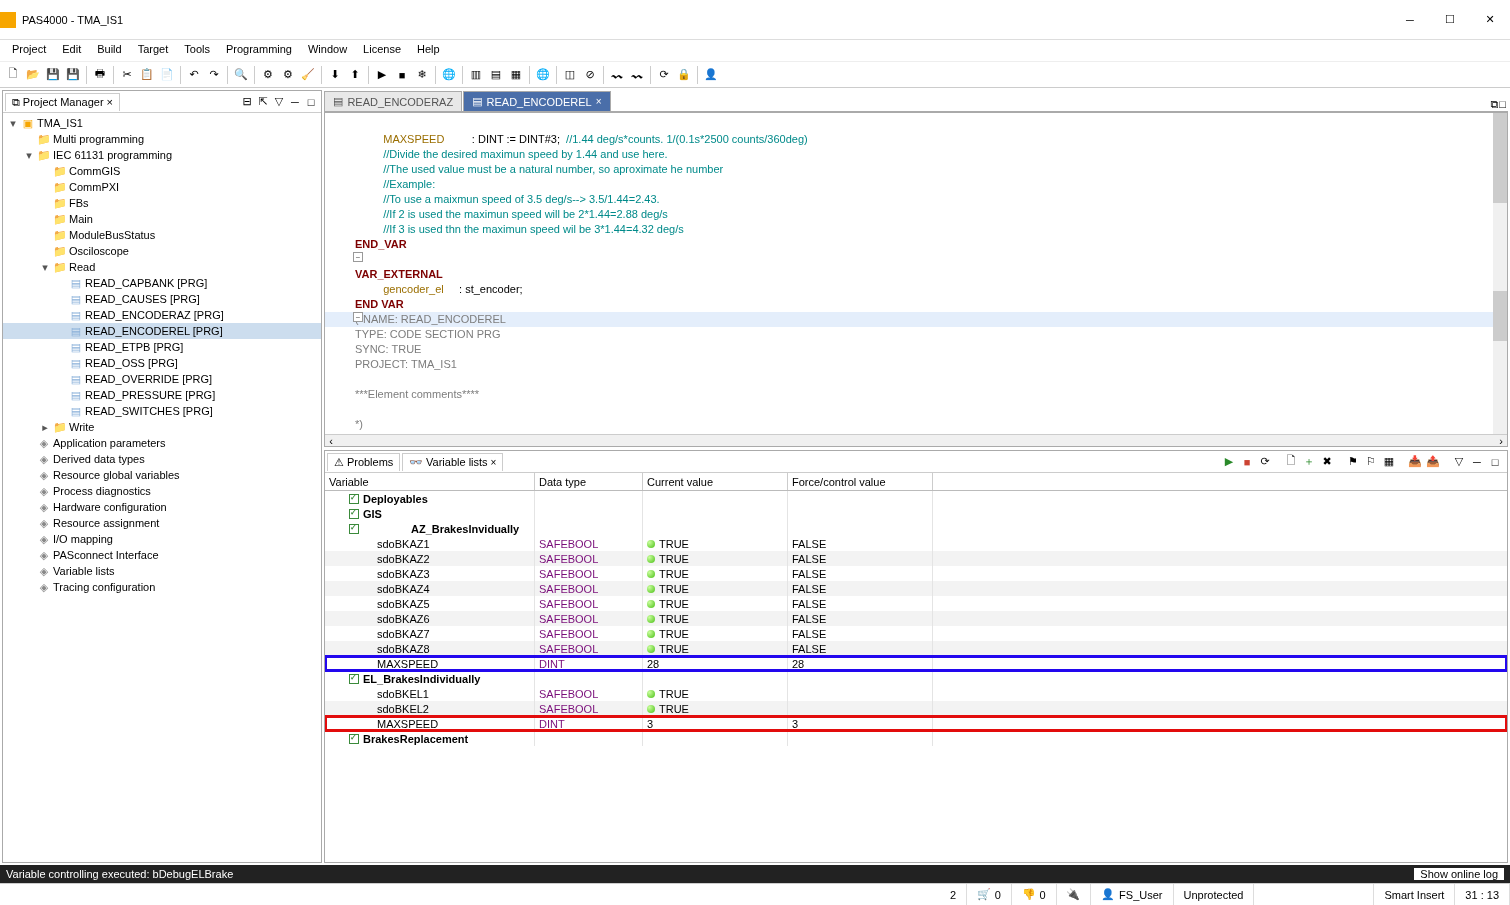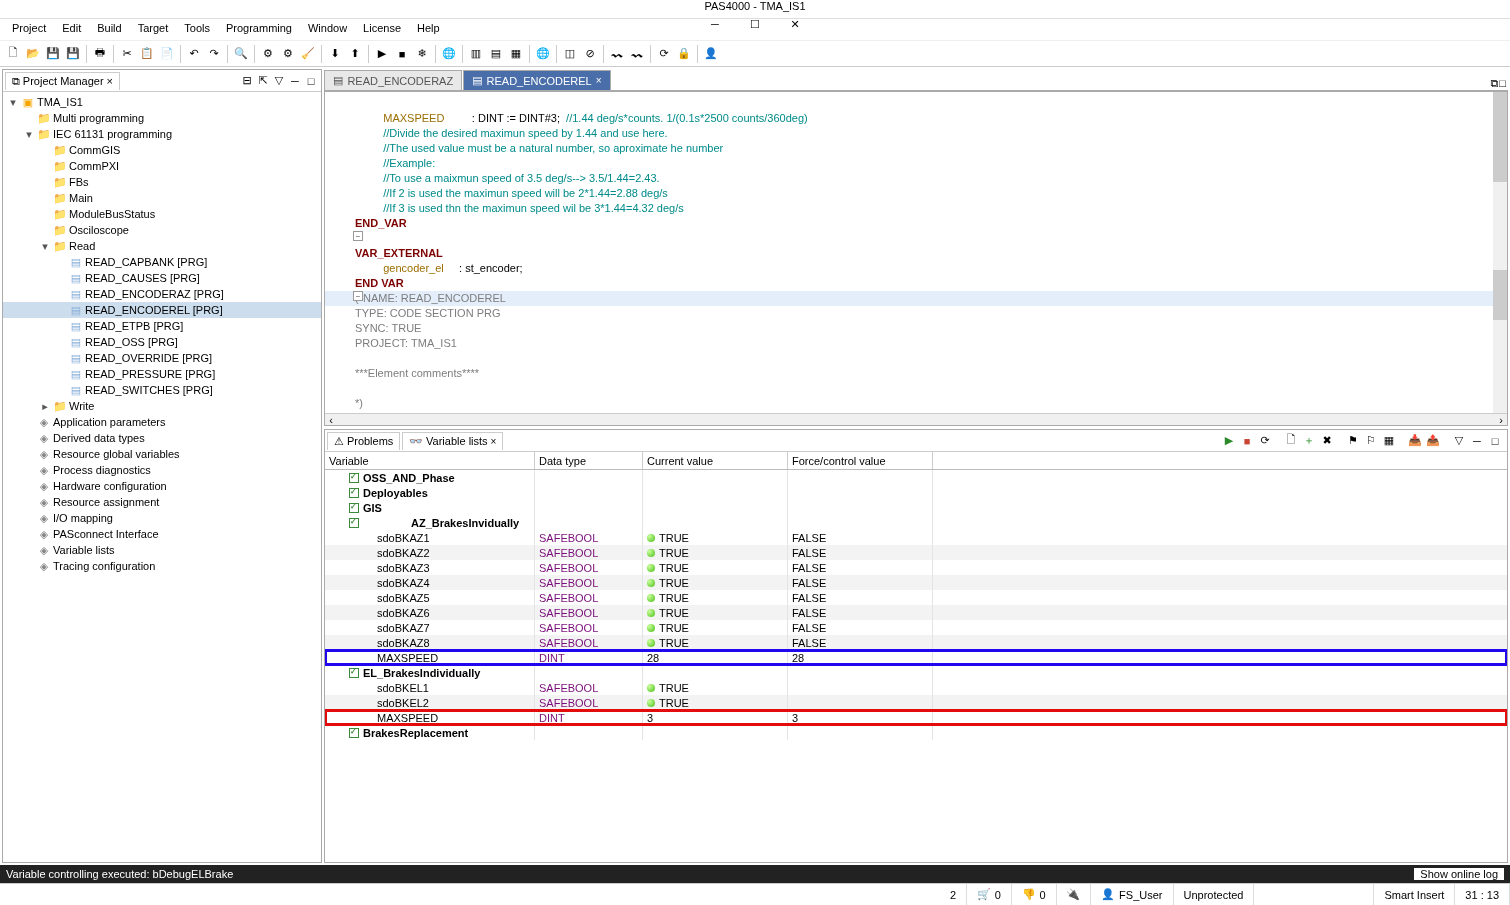--- a/index.html
+++ b/index.html
@@ -1,19 +1,19 @@
 <!DOCTYPE html>
 <html><head>
 <meta charset="utf-8">
 <style>
 * { box-sizing: border-box; margin: 0; padding: 0; font-family: "Segoe UI", Tahoma, sans-serif; font-size: 11px; }
 body { background: #fff; width: 1510px; height: 905px; overflow: hidden; display: flex; flex-direction: column; }
 
 
-.titlebar { height: 19px; background: #fff; display: flex; align-items: center; padding: 0 8px; border-bottom: 1px solid #ddd; flex-direction: column; }
+.titlebar { height: 40px; background: #fff; display: flex; align-items: center; padding: 0 0; border-bottom: 1px solid #ddd; }
 .titlebar .app-icon { width: 16px; height: 16px; background: #f7a600; margin-right: 6px; }
 .titlebar .title { flex: 1; }
 .titlebar .winbtns { display: flex; gap: 0; }
 .titlebar .winbtn { width: 40px; height: 24px; display: flex; align-items: center; justify-content: center; cursor: pointer; }
 
 
 .menubar { height: 22px; display: flex; align-items: stretch; padding: 0 4px; border-bottom: 1px solid #eee; }
 .menubar .menu-item { padding: 3px 8px; cursor: pointer; }
 
 
@@ -438,29 +438,20 @@
         <div class="vt-head">
           <div class="vt-cell col-var">Variable</div>
           <div class="vt-cell col-type">Data type</div>
           <div class="vt-cell col-cur">Current value</div>
           <div class="vt-cell col-force">Force/control value</div>
         </div>
         <div id="vtbody">
             <div class="vt-row group">
               <div class="vt-cell col-var" style="padding-left: 24px;">
                 <span class="grp-icon"></span>
-                <span>OSS_AND_Phase</span>
-              </div>
-              <div class="vt-cell col-type"></div>
-              <div class="vt-cell col-cur"></div>
-              <div class="vt-cell col-force"></div>
-            </div>
-            <div class="vt-row group">
-              <div class="vt-cell col-var" style="padding-left: 24px;">
-                <span class="grp-icon"></span>
                 <span>Deployables</span>
               </div>
               <div class="vt-cell col-type"></div>
               <div class="vt-cell col-cur"></div>
               <div class="vt-cell col-force"></div>
             </div>
             <div class="vt-row group">
               <div class="vt-cell col-var" style="padding-left: 24px;">
                 <span class="grp-icon"></span>
                 <span>GIS</span>

